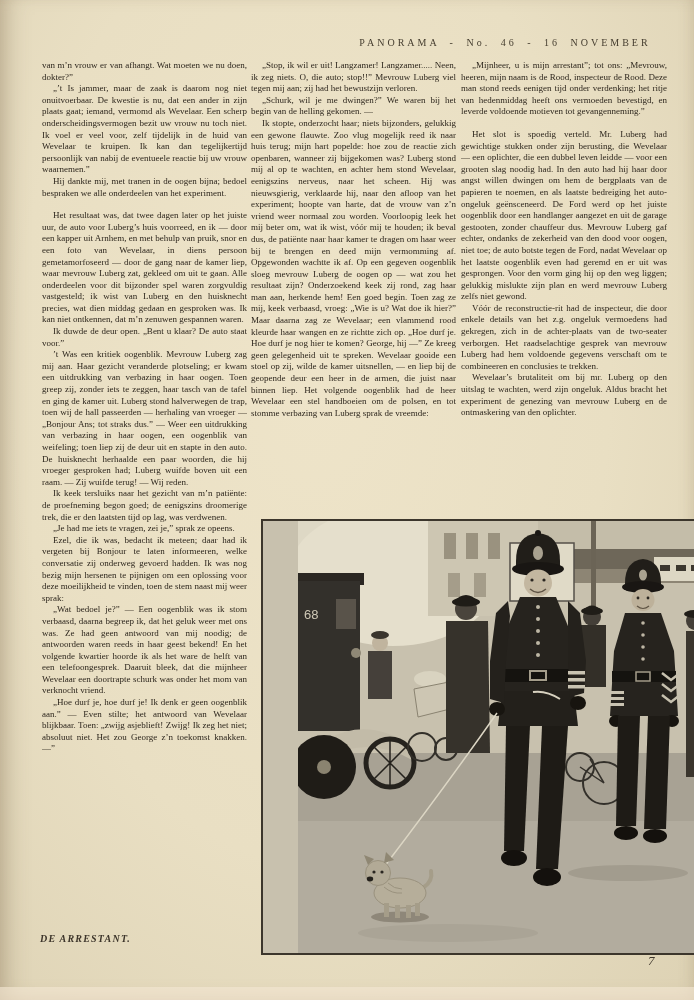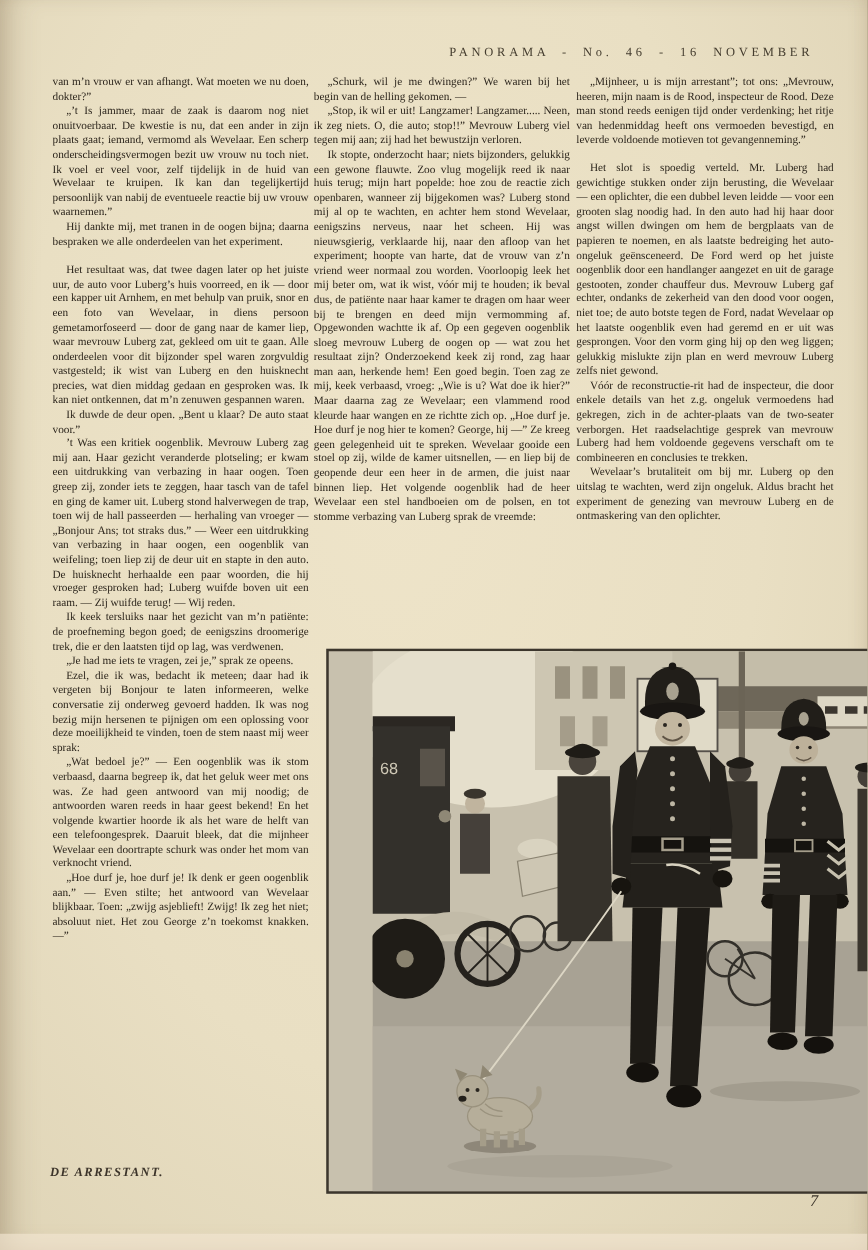--- a/index.html
+++ b/index.html
@@ -52,34 +52,34 @@
 </head>
 <body>
 
 <div class="page">
 
   <div class="header">PANORAMA  -  No. 46  -  16 NOVEMBER</div>
 
   <div class="col col-1">
     <p class="ni">van m’n vrouw er van afhangt. Wat moeten we nu doen, dokter?”</p>
     <p>„’t Is jammer, maar de zaak is daarom nog niet onuitvoerbaar. De kwestie is nu, dat een ander in zijn plaats gaat; iemand, vermomd als Wevelaar. Een scherp onderscheidingsvermogen bezit uw vrouw nu toch niet. Ik voel er veel voor, zelf tijdelijk in de huid van Wevelaar te kruipen. Ik kan dan tegelijkertijd persoonlijk van nabij de eventueele reactie bij uw vrouw waarnemen.”</p>
-    <p>Hij dankte mij, met tranen in de oogen bijna; daarna bespraken we alle onderdeelen van het experiment.</p>
+    <p>Hij dankte mij, met tranen in de oogen bijna; bedoel bespraken we alle onderdeelen van het experiment.</p>
     <p class="gap">Het resultaat was, dat twee dagen later op het juiste uur, de auto voor Luberg’s huis voorreed, en ik — door een kapper uit Arnhem, en met behulp van pruik, snor en een foto van Wevelaar, in diens persoon gemetamorfoseerd — door de gang naar de kamer liep, waar mevrouw Luberg zat, gekleed om uit te gaan. Alle onderdeelen voor dit bijzonder spel waren zorgvuldig vastgesteld; ik wist van Luberg en den huisknecht precies, wat dien middag gedaan en gesproken was. Ik kan niet ontkennen, dat m’n zenuwen gespannen waren.</p>
     <p>Ik duwde de deur open. „Bent u klaar? De auto staat voor.”</p>
     <p>’t Was een kritiek oogenblik. Mevrouw Luberg zag mij aan. Haar gezicht veranderde plotseling; er kwam een uitdrukking van verbazing in haar oogen. Toen greep zij, zonder iets te zeggen, haar tasch van de tafel en ging de kamer uit. Luberg stond halverwegen de trap, toen wij de hall passeerden — herhaling van vroeger — „Bonjour Ans; tot straks dus.” — Weer een uitdrukking van verbazing in haar oogen, een oogenblik van weifeling; toen liep zij de deur uit en stapte in den auto. De huisknecht herhaalde een paar woorden, die hij vroeger gesproken had; Luberg wuifde boven uit een raam. — Zij wuifde terug! — Wij reden.</p>
     <p>Ik keek tersluiks naar het gezicht van m’n patiënte: de proefneming begon goed; de eenigszins droomerige trek, die er den laatsten tijd op lag, was verdwenen.</p>
     <p>„Je had me iets te vragen, zei je,” sprak ze opeens.</p>
     <p>Ezel, die ik was, bedacht ik meteen; daar had ik vergeten bij Bonjour te laten informeeren, welke conversatie zij onderweg gevoerd hadden. Ik was nog bezig mijn hersenen te pijnigen om een oplossing voor deze moeilijkheid te vinden, toen de stem naast mij weer sprak:</p>
     <p>„Wat bedoel je?” — Een oogenblik was ik stom verbaasd, daarna begreep ik, dat het geluk weer met ons was. Ze had geen antwoord van mij noodig; de antwoorden waren reeds in haar geest bekend! En het volgende kwartier hoorde ik als het ware de helft van een telefoongesprek. Daaruit bleek, dat die mijnheer Wevelaar een doortrapte schurk was onder het mom van verknocht vriend.</p>
     <p>„Hoe durf je, hoe durf je! Ik denk er geen oogenblik aan.” — Even stilte; het antwoord van Wevelaar blijkbaar. Toen: „zwijg asjeblieft! Zwijg! Ik zeg het niet; absoluut niet. Het zou George z’n toekomst knakken. —”</p>
   </div>
 
   <div class="col col-2">
+    <p>„Stop, ik wil er uit! Langzamer! Langzamer..... Neen, ik zeg niets. O, die auto; stop!!” Mevrouw Luberg viel tegen mij aan; zij had het bewustzijn verloren.</p>
     <p>„Schurk, wil je me dwingen?” We waren bij het begin van de helling gekomen. —</p>
-    <p>„Stop, ik wil er uit! Langzamer! Langzamer..... Neen, ik zeg niets. O, die auto; stop!!” Mevrouw Luberg viel tegen mij aan; zij had het bewustzijn verloren.</p>
     <p>Ik stopte, onderzocht haar; niets bijzonders, gelukkig een gewone flauwte. Zoo vlug mogelijk reed ik naar huis terug; mijn hart popelde: hoe zou de reactie zich openbaren, wanneer zij bijgekomen was? Luberg stond mij al op te wachten, en achter hem stond Wevelaar, eenigszins nerveus, naar het scheen. Hij was nieuwsgierig, verklaarde hij, naar den afloop van het experiment; hoopte van harte, dat de vrouw van z’n vriend weer normaal zou worden. Voorloopig leek het mij beter om, wat ik wist, vóór mij te houden; ik beval dus, de patiënte naar haar kamer te dragen om haar weer bij te brengen en deed mijn vermomming af. Opgewonden wachtte ik af. Op een gegeven oogenblik sloeg mevrouw Luberg de oogen op — wat zou het resultaat zijn? Onderzoekend keek zij rond, zag haar man aan, herkende hem! Een goed begin. Toen zag ze mij, keek verbaasd, vroeg: „Wie is u? Wat doe ik hier?” Maar daarna zag ze Wevelaar; een vlammend rood kleurde haar wangen en ze richtte zich op. „Hoe durf je. Hoe durf je nog hier te komen? George, hij —” Ze kreeg geen gelegenheid uit te spreken. Wevelaar gooide een stoel op zij, wilde de kamer uitsnellen, — en liep bij de geopende deur een heer in de armen, die juist naar binnen liep. Het volgende oogenblik had de heer Wevelaar een stel handboeien om de polsen, en tot stomme verbazing van Luberg sprak de vreemde:</p>
   </div>
 
   <div class="col col-3">
     <p>„Mijnheer, u is mijn arrestant”; tot ons: „Mevrouw, heeren, mijn naam is de Rood, inspecteur de Rood. Deze man stond reeds eenigen tijd onder verdenking; het ritje van hedenmiddag heeft ons vermoeden bevestigd, en leverde voldoende motieven tot gevangenneming.”</p>
     <p class="gap">Het slot is spoedig verteld. Mr. Luberg had gewichtige stukken onder zijn berusting, die Wevelaar — een oplichter, die een dubbel leven leidde — voor een grooten slag noodig had. In den auto had hij haar door angst willen dwingen om hem de bergplaats van de papieren te noemen, en als laatste bedreiging het auto-ongeluk geënsceneerd. De Ford werd op het juiste oogenblik door een handlanger aangezet en uit de garage gestooten, zonder chauffeur dus. Mevrouw Luberg gaf echter, ondanks de zekerheid van den dood voor oogen, niet toe; de auto botste tegen de Ford, nadat Wevelaar op het laatste oogenblik even had geremd en er uit was gesprongen. Voor den vorm ging hij op den weg liggen; gelukkig mislukte zijn plan en werd mevrouw Luberg zelfs niet gewond.</p>
     <p>Vóór de reconstructie-rit had de inspecteur, die door enkele details van het z.g. ongeluk vermoedens had gekregen, zich in de achter-plaats van de two-seater verborgen. Het raadselachtige gesprek van mevrouw Luberg had hem voldoende gegevens verschaft om te combineeren en conclusies te trekken.</p>
     <p>Wevelaar’s brutaliteit om bij mr. Luberg op den uitslag te wachten, werd zijn ongeluk. Aldus bracht het experiment de genezing van mevrouw Luberg en de ontmaskering van den oplichter.</p>
   </div>
 

